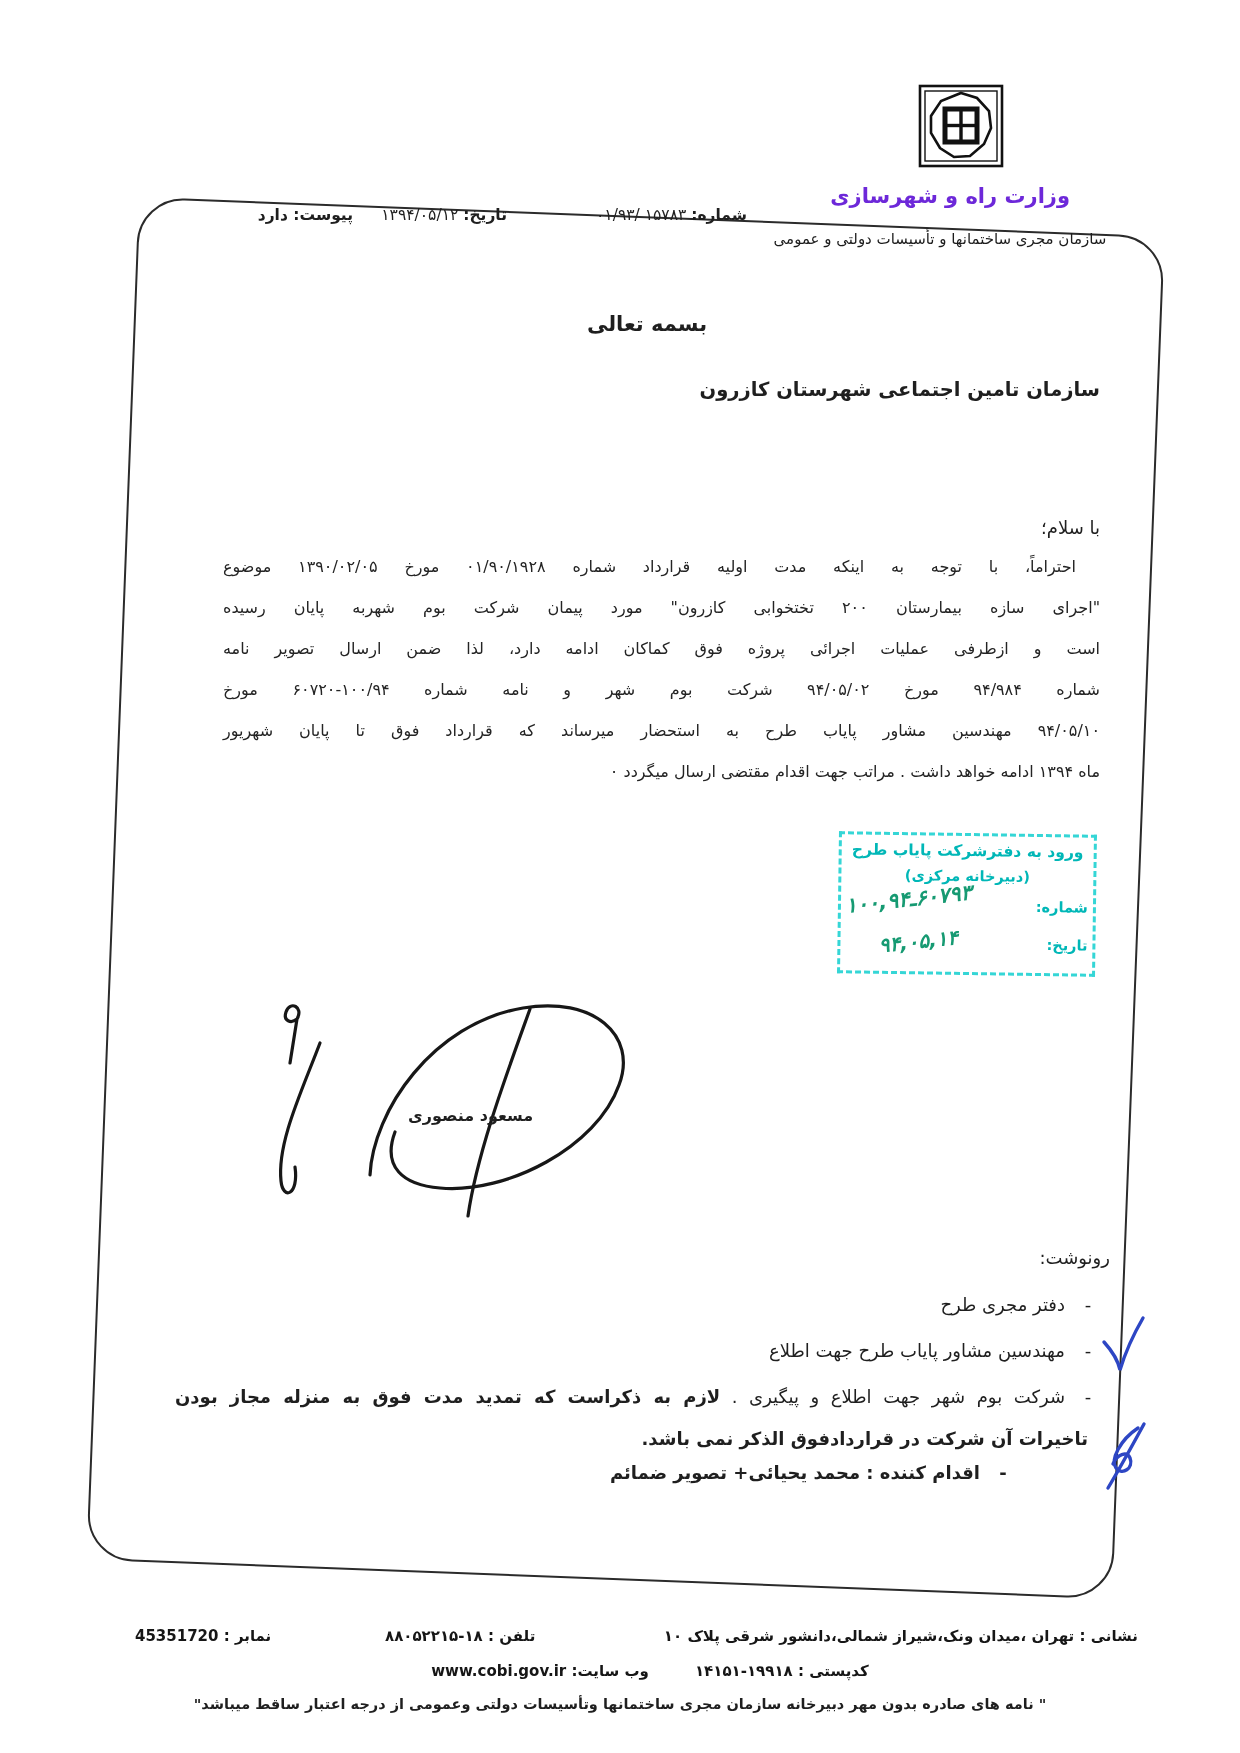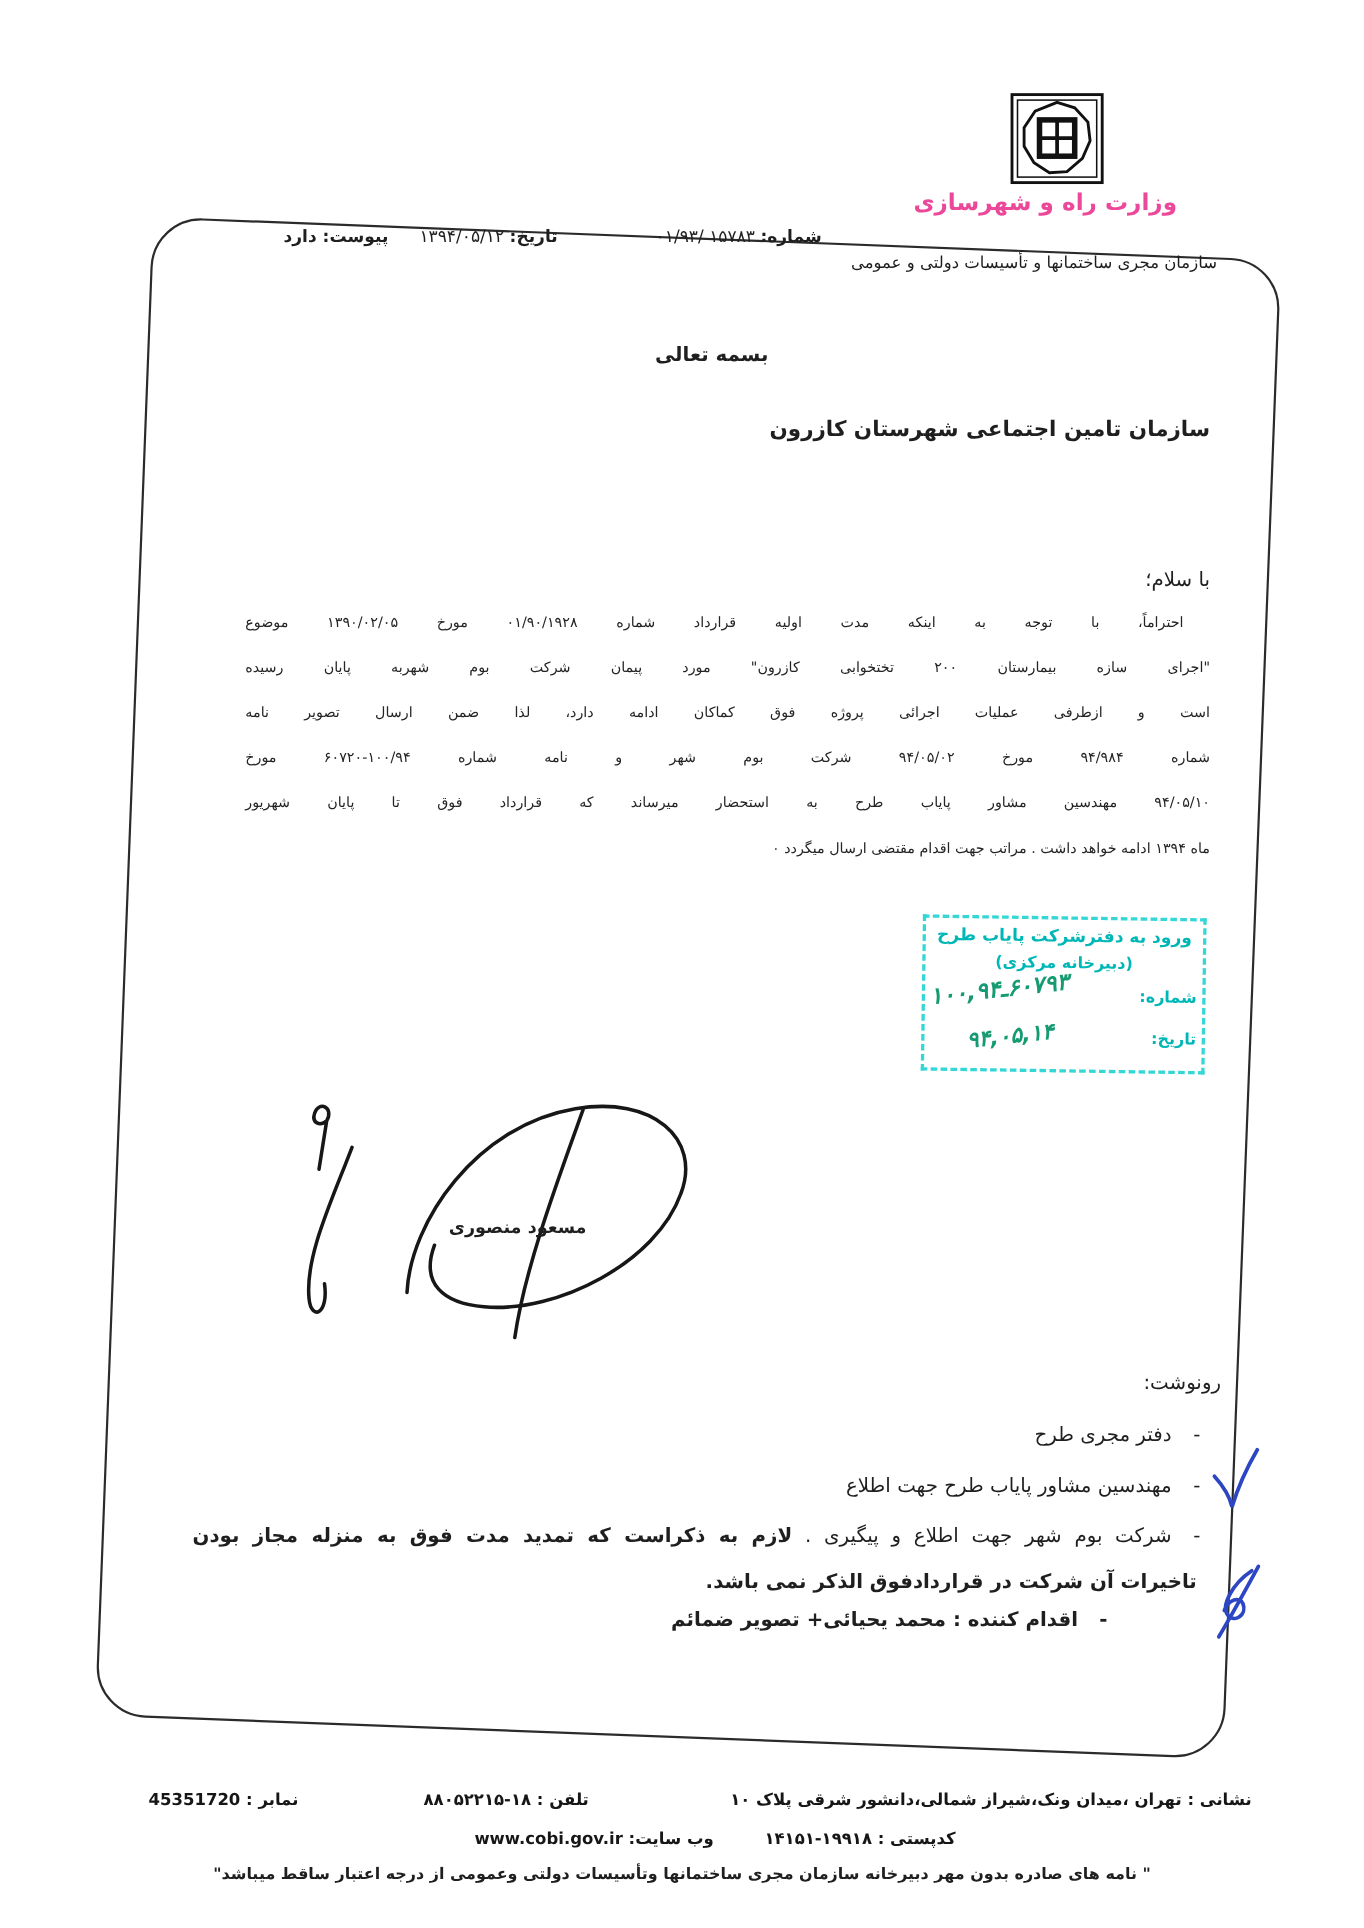--- a/index.html
+++ b/index.html
@@ -14,40 +14,40 @@
 
   
   .frame{
     left:112px; top:216px; width:1023px; height:1360px;
     border:2px solid #2b2b2b; border-radius:46px;
     transform:rotate(2.2deg);
   }
 
   
   .logo{left:916px; top:84px; width:90px; height:86px;}
-  .ministry{left:850px; top:172px; width:220px; text-align:left;
-            font-size:21px; font-weight:bold; color:#ec4899;}
+  .ministry{left:850px; top:184px; width:220px; text-align:left;
+            font-size:21px; font-weight:bold; color:#6d28d9;}
   .orgsub{left:758px; top:206px; width:364px; text-align:center;
           font-size:15px; color:#1c1c1c;margin-top:24px;}
 
   .refgrp{top:206px; font-size:15.5px;}
   .refgrp .lbl{font-weight:bold;}
   .ref-number{right:493px;}
   .ref-date{right:733px;}
   .ref-att{right:887px; font-weight:bold;}
 
   
   .besmeleh{left:552px; top:312px; width:190px; text-align:center;
-            font-size:18px; font-weight:bold;}
+            font-size:21px; font-weight:bold;}
   .recipient{right:140px; top:378px; font-size:19.5px; font-weight:bold;}
   .subject{right:140px; top:425px; font-size:19.5px; font-weight:bold;}
   .salutation{right:140px; top:517px; font-size:18px;}
 
   
-  .bodytext{right:140px; left:175px; top:546px; font-size:13px; color:#242424;margin-left:48px;}
+  .bodytext{right:140px; left:175px; top:546px; font-size:16px; color:#242424;margin-left:48px;}
   .bodytext .bline{
     height:41px; line-height:41px; white-space:nowrap;
     text-align:justify; text-align-last:justify;
   }
   .bodytext .bline.first{padding-right:24px;}
   .bodytext .bline.last{text-align-last:right;}
 
   
   .stamp{
     left:838px; top:833px; width:258px; height:142px;

